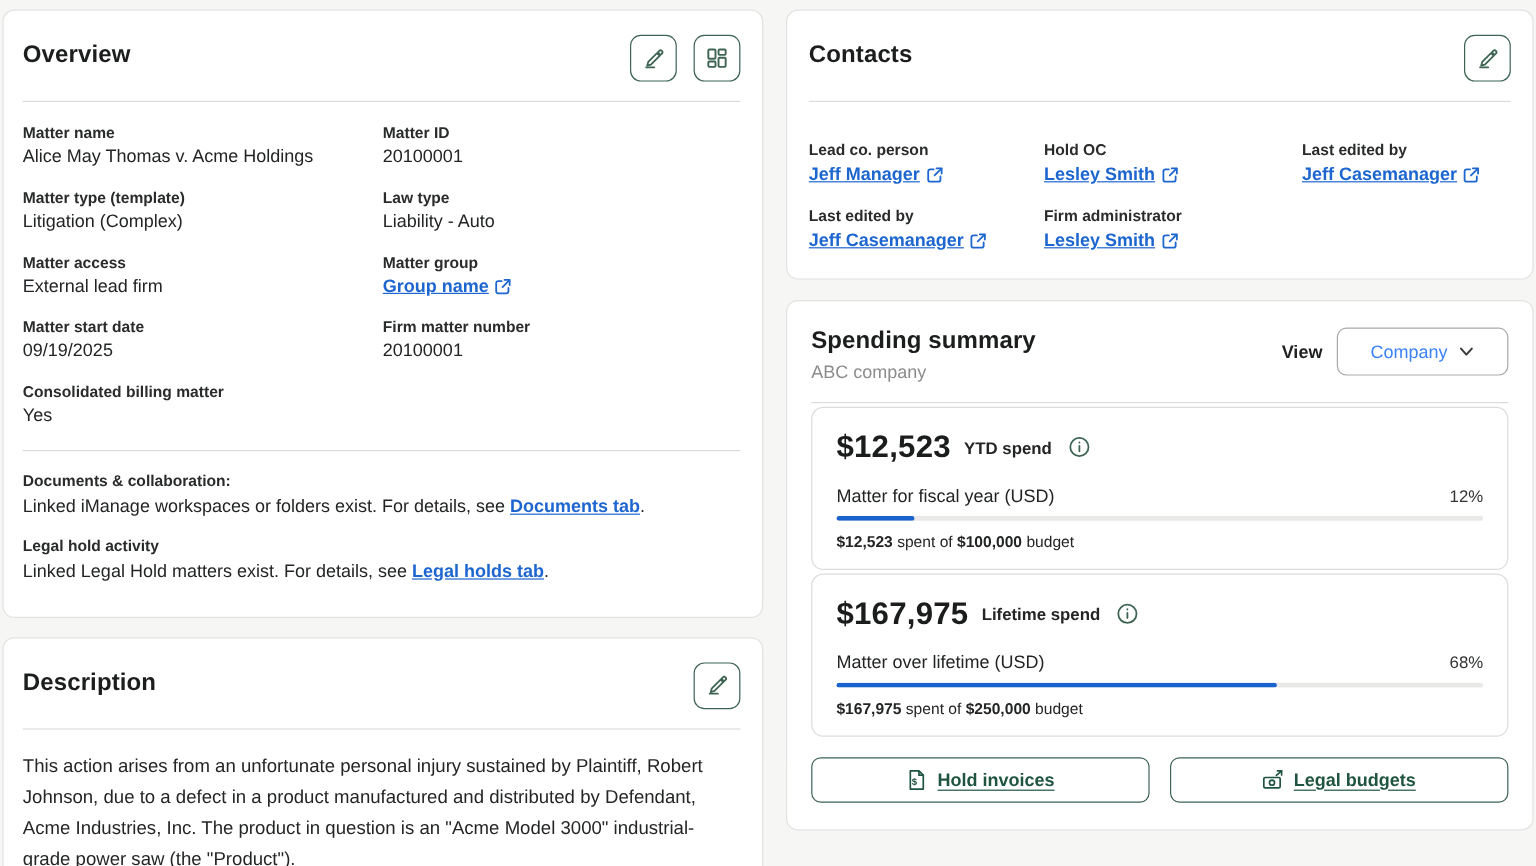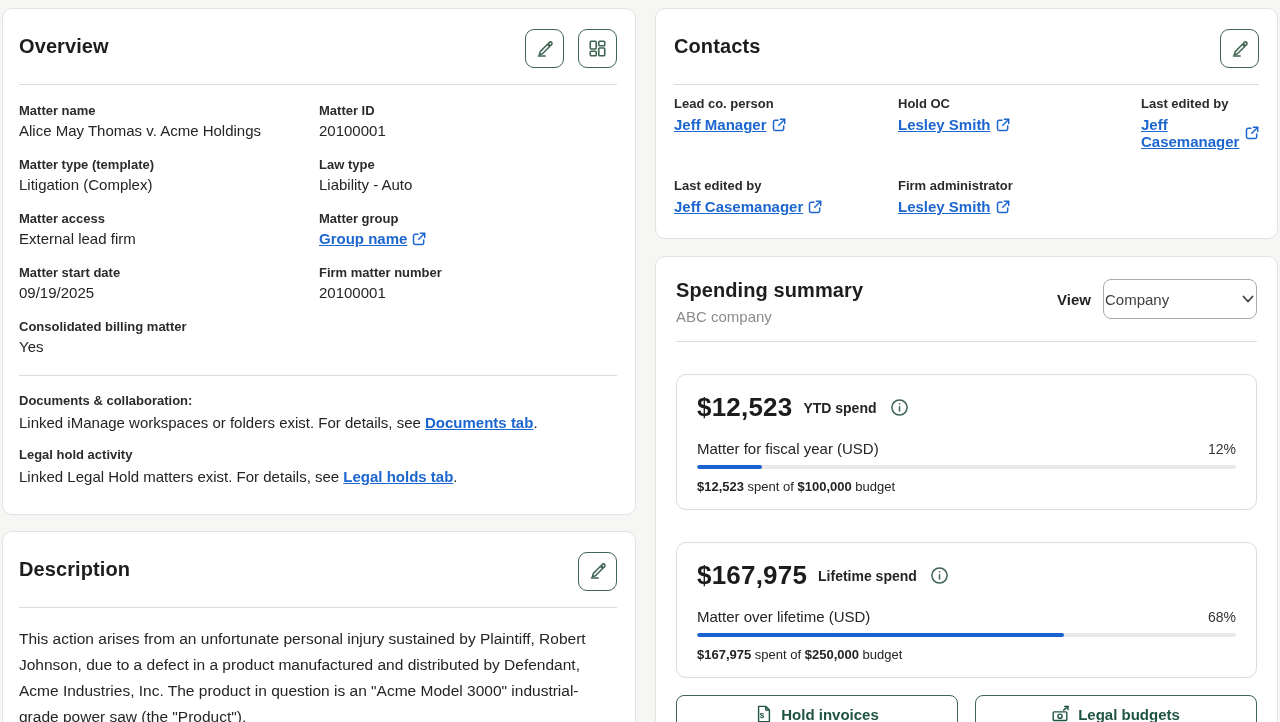--- a/index.html
+++ b/index.html
@@ -51,36 +51,36 @@
   svg.ext{ width:14px; height:14px; flex:0 0 auto; }
 
   .notes{ margin-top:17px; display:flex; flex-direction:column; gap:13px; }
   .note-head{ font-size:13px; font-weight:700; color:var(--label); margin-bottom:4px; }
   .note-line{ font-size:15px; color:#232425; line-height:1.45; }
 
   
   .desc-body{ font-size:15.5px; line-height:1.68; color:#242526; margin-top:18px; max-width:606px; }
 
   
-  .cgrid{ display:grid; grid-template-columns:196px 215px 1fr; row-gap:17px; margin-top:11px;gap:28px; }
+  .cgrid{ display:grid; grid-template-columns:196px 215px 1fr; row-gap:17px; margin-top:32px; }
   .centry .flabel{ margin-bottom:5px; }
 
   
   .spend-head{ display:flex; justify-content:space-between; align-items:flex-start; }
   .subtitle{ font-size:15px; color:var(--muted); margin-top:6px; }
   .view-wrap{ display:flex; align-items:center; gap:12px; padding-top:2px; }
   .view-label{ font-size:15px; font-weight:700; color:#1f2020; }
   .select{
-    width:154px; height:40px; border:1px solid #a9a9a8; border-radius:8px;
+    width:143px; height:40px; border:1px solid #a9a9a8; border-radius:8px;
     background:#fff; display:flex; align-items:center; justify-content:space-between;
-    padding:0 1px; font-size:15px; color:#404040; cursor:pointer;
+    padding:0 27px; font-size:15px; color:#3b82f6; cursor:pointer;
   }
   .inner-card{
     border:1px solid #dcdcdb; border-radius:10px;
-    padding:17px 20px 15px 20px; margin-top:32px;
+    padding:17px 20px 15px 20px; margin-top:3px;
   }
   .amt-row{ display:flex; align-items:center; gap:11px; }
   .amount{ font-size:26px; font-weight:700; color:#1b1c1c; letter-spacing:.2px; }
   .period{ font-size:14px; font-weight:700; color:#232425; }
   .info{ width:19px; height:19px; color:var(--green); cursor:pointer; margin-left:2px; }
   .metric-row{ display:flex; justify-content:space-between; align-items:baseline; margin-top:17px; }
   .metric{ font-size:15px; color:#232425; }
   .pct{ font-size:14px; color:#333434; }
   .bar{ height:4px; background:#e9e9e8; border-radius:2px; margin:8px 0 10px 0; overflow:hidden; }
   .bar-fill{ height:100%; background:var(--blue); border-radius:2px; }

